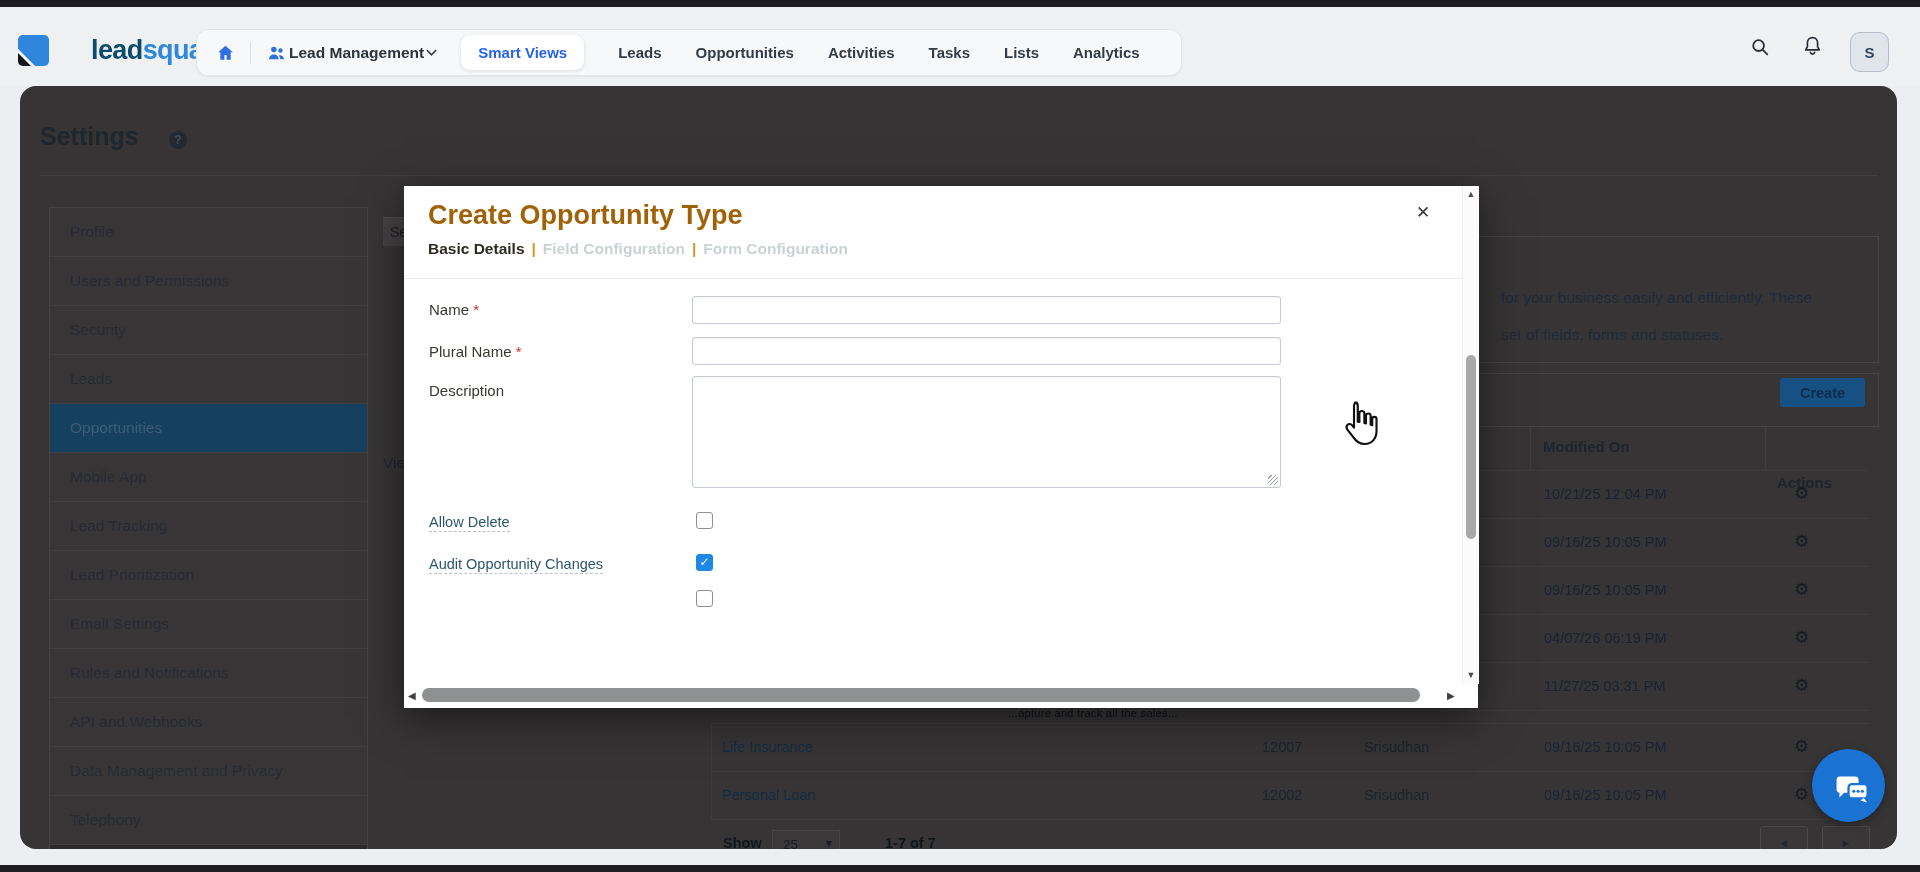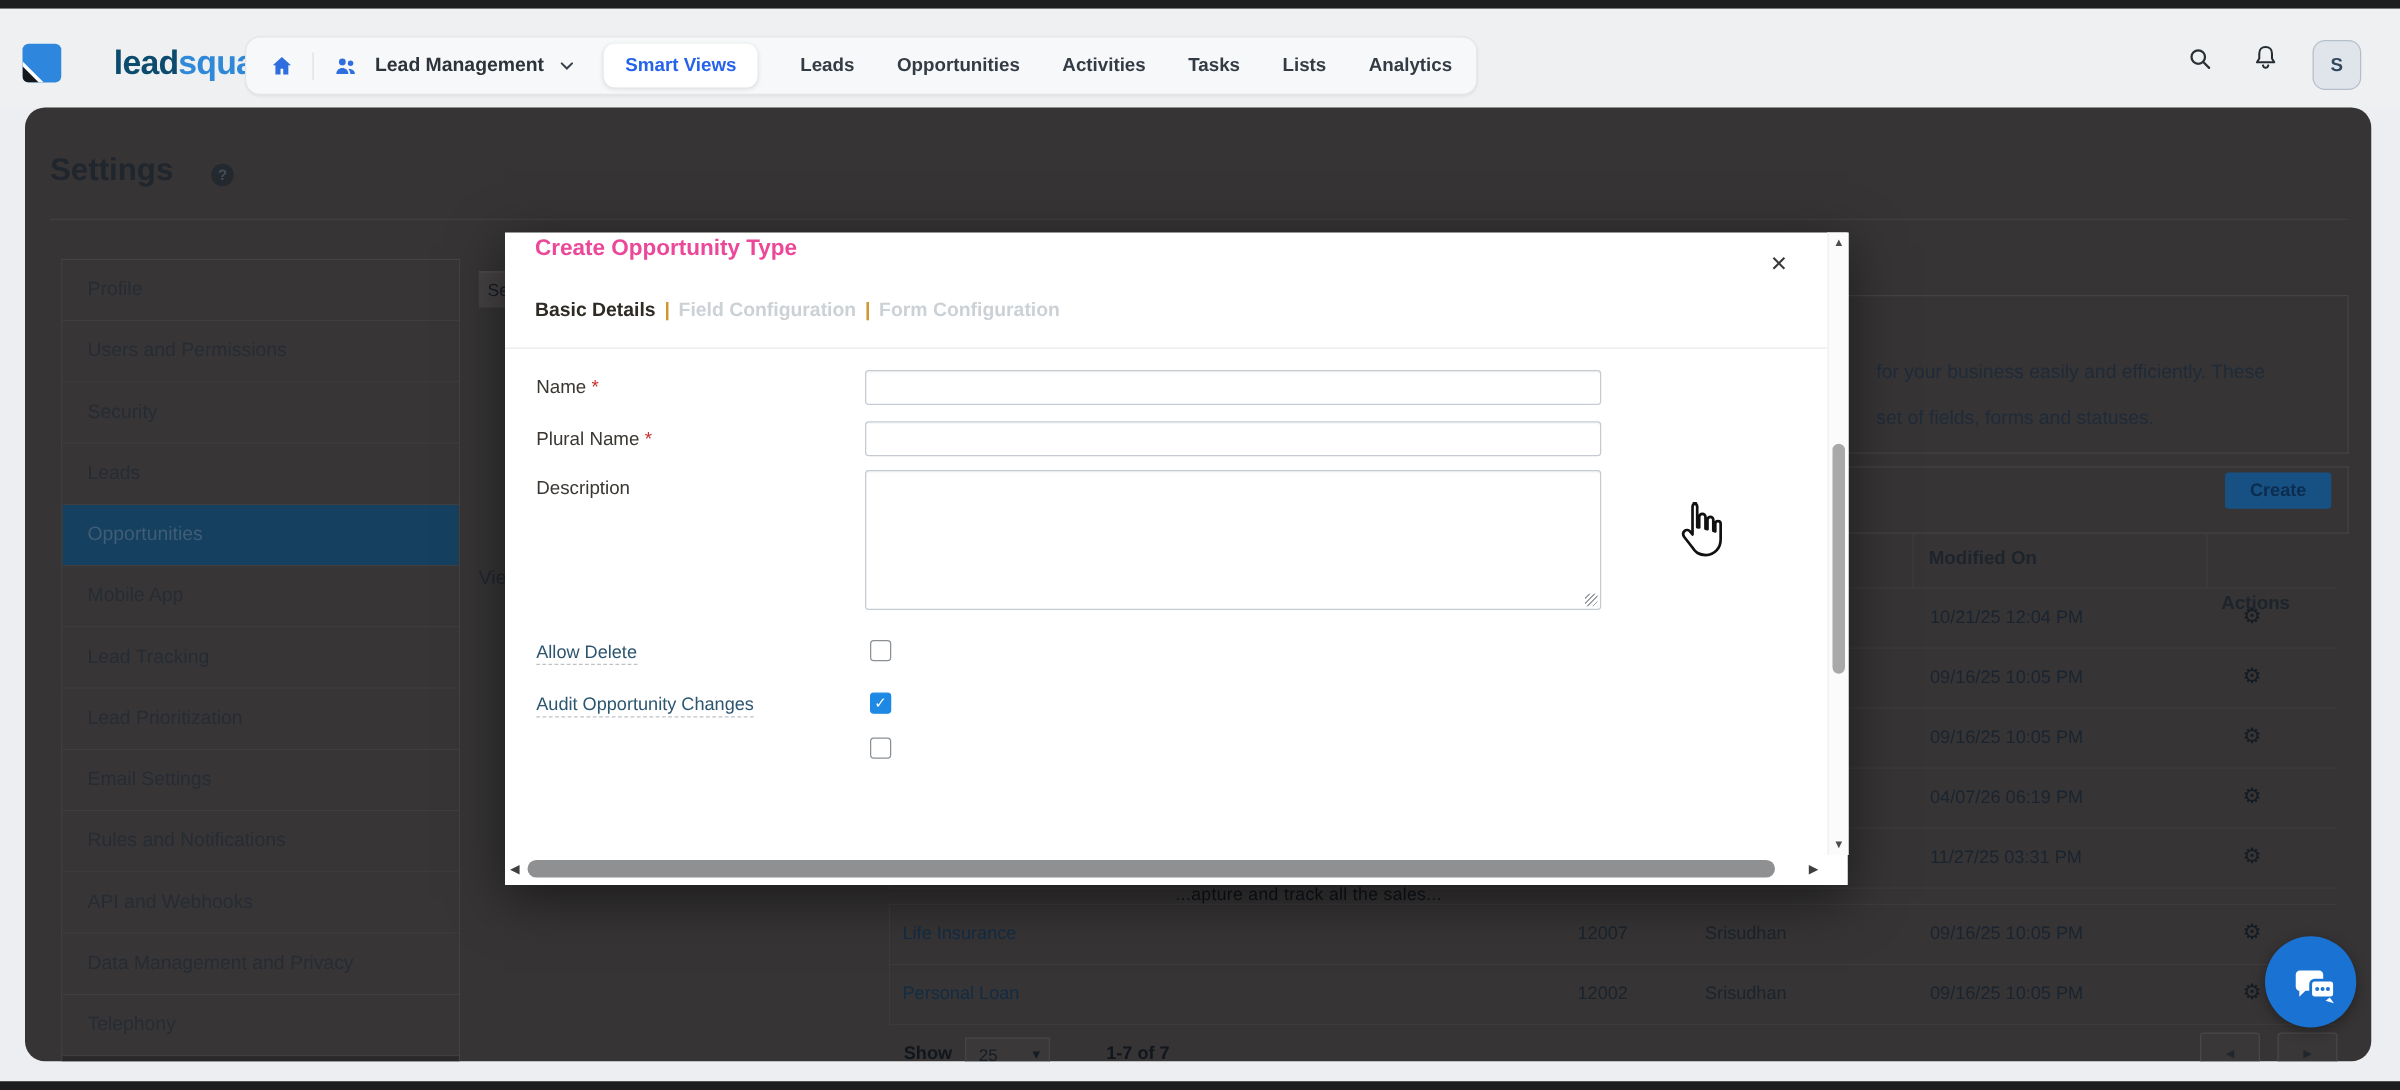--- a/index.html
+++ b/index.html
@@ -15,21 +15,21 @@
   .logo{position:absolute;left:18px;top:28px;display:flex;align-items:center;gap:7px;}
   .logo-mark{position:relative;width:31px;height:31px;background:#2e86dd;border-radius:5px;overflow:hidden;}
   .logo-fold-white{position:absolute;left:0;bottom:0;width:0;height:0;border-bottom:17px solid #ffffff;border-right:17px solid transparent;}
   .logo-fold-black{position:absolute;left:0;bottom:0;width:0;height:0;border-bottom:13px solid #15171c;border-right:13px solid transparent;}
   .logo-text{font-size:27px;font-weight:600;letter-spacing:-0.6px;line-height:31px;}
   .logo-lead{color:#0c4a6e;margin-left:35px;}
   .logo-squared{color:#3089d8;}
   .nav-shell{position:absolute;left:196px;top:22px;width:984px;height:45px;background:#f7f8f9;border:1px solid #e3e5e8;border-radius:12px;display:flex;align-items:center;box-shadow:0 1px 2px rgba(0,0,0,.05);}
   .home-btn{margin-left:18px;display:flex;align-items:center;cursor:pointer;}
   .nav-vsep{width:1px;height:22px;background:#dcdfe3;margin:0 15px 0 14px;}
-  .workspace{display:flex;align-items:center;gap:13px;font-size:15.5px;font-weight:600;color:#2c333b;cursor:pointer;}
+  .workspace{display:flex;align-items:center;gap:2px;font-size:15.5px;font-weight:600;color:#2c333b;cursor:pointer;}
   .nav-items{display:flex;align-items:center;margin-left:24px;gap:34px;}
   .nav-item{font-size:15px;font-weight:600;color:#333b44;cursor:pointer;white-space:nowrap;}
   .nav-item.active{background:#ffffff;color:#2563eb;font-weight:700;padding:9px 17px;border-radius:9px;box-shadow:0 1px 4px rgba(0,0,0,.12);}
   .tb-icon{position:absolute;cursor:pointer;}
   .tb-avatar{position:absolute;left:1850px;top:25px;width:37px;height:38px;background:#dfe5eb;border:1px solid #b6bfc9;border-radius:10px;display:flex;align-items:center;justify-content:center;font-size:15px;font-weight:700;color:#33475c;cursor:pointer;}
 
   
   .card{position:absolute;left:20px;top:86px;width:1877px;height:763px;background:#363435;border-radius:16px;overflow:hidden;z-index:1;}
   .set-title{position:absolute;left:20px;top:36px;font-size:25px;font-weight:600;color:#20262d;}
   .help-dot{position:absolute;left:149px;top:45px;width:18px;height:18px;border-radius:50%;background:#24292f;color:#454d56;font-size:12px;font-weight:700;display:flex;align-items:center;justify-content:center;}
@@ -56,21 +56,21 @@
   .create-btn{position:absolute;left:1760px;top:292px;width:85px;height:29px;background:#175184;border-radius:3px;color:#0d2c4e;font-size:14.5px;font-weight:700;display:flex;align-items:center;justify-content:center;cursor:pointer;}
 
   
   .vline{position:absolute;top:340px;width:1px;height:44px;background:#403d3e;}
   .th-text{position:absolute;top:352px;font-size:15px;font-weight:600;color:#1d242c;}
   .th-bottom{position:absolute;left:691px;top:384px;width:1157px;height:1px;background:#3e3b3c;}
   .bg-rows{position:absolute;left:691px;top:385px;width:1157px;border-left:1px solid #3e3b3c;}
   .bg-row{position:relative;height:47px;border-bottom:1px solid #3e3b3c;}
   .bg-date{position:absolute;left:832px;top:15px;font-size:14.5px;color:#1a2430;}
   .bg-gear{position:absolute;left:1082px;top:12px;font-size:17px;color:#151b22;cursor:pointer;}
-  .clip-text{position:absolute;left:807px;top:621px;width:440px;text-align:center;font-size:14px;letter-spacing:.3px;color:#0d1217;}
+  .clip-text{position:absolute;left:853px;top:621px;width:440px;text-align:center;font-size:11px;letter-spacing:.3px;color:#0d1217;}
   .vis-rows{position:absolute;left:691px;top:637px;width:1157px;border-top:1px solid #3e3b3c;border-left:1px solid #3e3b3c;}
   .vis-row{position:relative;height:47px;border-bottom:1px solid #3e3b3c;}
   .v-name{position:absolute;left:10px;top:15px;font-size:14.5px;color:#132c44;cursor:pointer;}
   .v-id{position:absolute;left:550px;top:15px;font-size:14.5px;color:#1b232b;}
   .v-owner{position:absolute;left:652px;top:15px;font-size:14.5px;color:#1b232b;}
   .v-date{position:absolute;left:832px;top:15px;font-size:14.5px;color:#1a2430;}
   .v-gear{position:absolute;left:1082px;top:12px;font-size:17px;color:#151b22;cursor:pointer;}
 
   
   .show-lbl{position:absolute;left:703px;top:749px;font-size:14.5px;font-weight:600;color:#10161c;}
@@ -78,21 +78,21 @@
   .page-select .val{position:absolute;left:10px;top:6px;font-size:13.5px;color:#161c23;}
   .page-select .caret{position:absolute;right:7px;top:5px;font-size:12px;color:#161c23;}
   .range-lbl{position:absolute;left:865px;top:749px;font-size:14.5px;font-weight:700;color:#10161c;}
   .pg-btn{position:absolute;top:740px;width:46px;height:32px;border:1px solid #4b4849;background:#3a3738;border-radius:3px;display:flex;align-items:center;justify-content:center;font-size:11px;color:#20262c;cursor:pointer;}
 
   
   .chat-fab{position:absolute;left:1812px;top:749px;width:73px;height:73px;border-radius:50%;background:#1a73d3;z-index:40;display:flex;align-items:center;justify-content:center;box-shadow:0 3px 10px rgba(0,0,0,.35);cursor:pointer;}
 
   
   .modal{position:absolute;left:404px;top:186px;width:1074px;height:522px;background:#ffffff;z-index:30;box-shadow:0 10px 40px rgba(0,0,0,.5);}
-  .m-title{position:absolute;left:24px;top:2px;font-size:18px;font-weight:600;color:#ec4899;}
+  .m-title{position:absolute;left:24px;top:14px;font-size:27px;font-weight:600;color:#a16207;}
   .m-close{position:absolute;left:1012px;top:16px;font-size:17px;color:#3a3a3a;cursor:pointer;}
   .m-tabs{position:absolute;left:24px;top:54px;font-size:15.5px;}
   .m-tab{color:#ccd1d6;font-weight:700;cursor:pointer;}
   .m-tab.active{color:#2e2a24;font-weight:700;}
   .m-sep{color:#d2952f;padding:0 7px;font-weight:600;}
   .m-div{position:absolute;left:0;top:92px;width:1058px;height:1px;background:#e8eaec;}
   .f-label{position:absolute;left:25px;font-size:15px;color:#3a3632;}
   .req{color:#cb2f2f;}
   .f-input{position:absolute;left:288px;width:589px;height:28px;border:1px solid #c6cbd1;border-radius:3px;background:#fff;box-sizing:border-box;box-shadow:inset 0 1px 1px rgba(0,0,0,.05);outline:none;font-family:inherit;font-size:14px;padding:0 6px;}
   .f-tawrap{position:absolute;left:288px;top:190px;width:589px;height:112px;}

